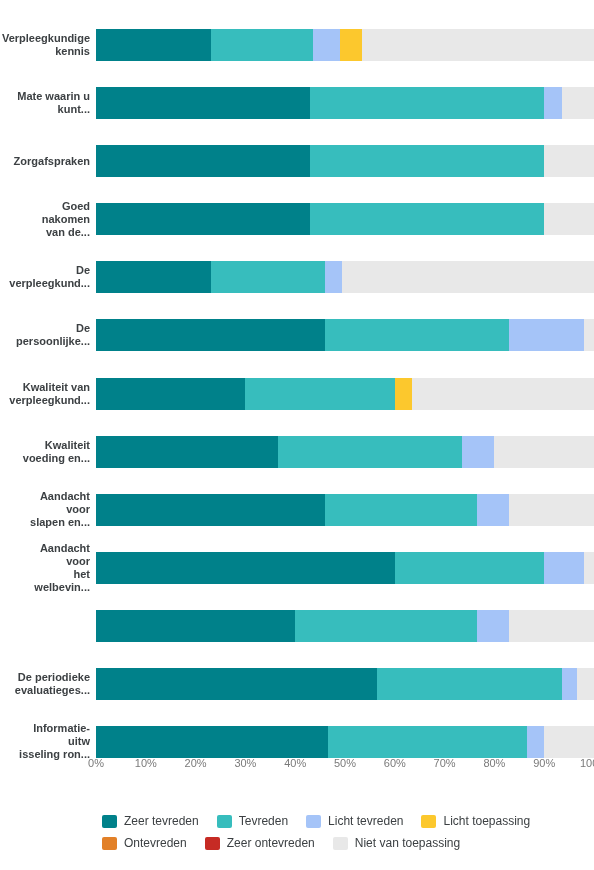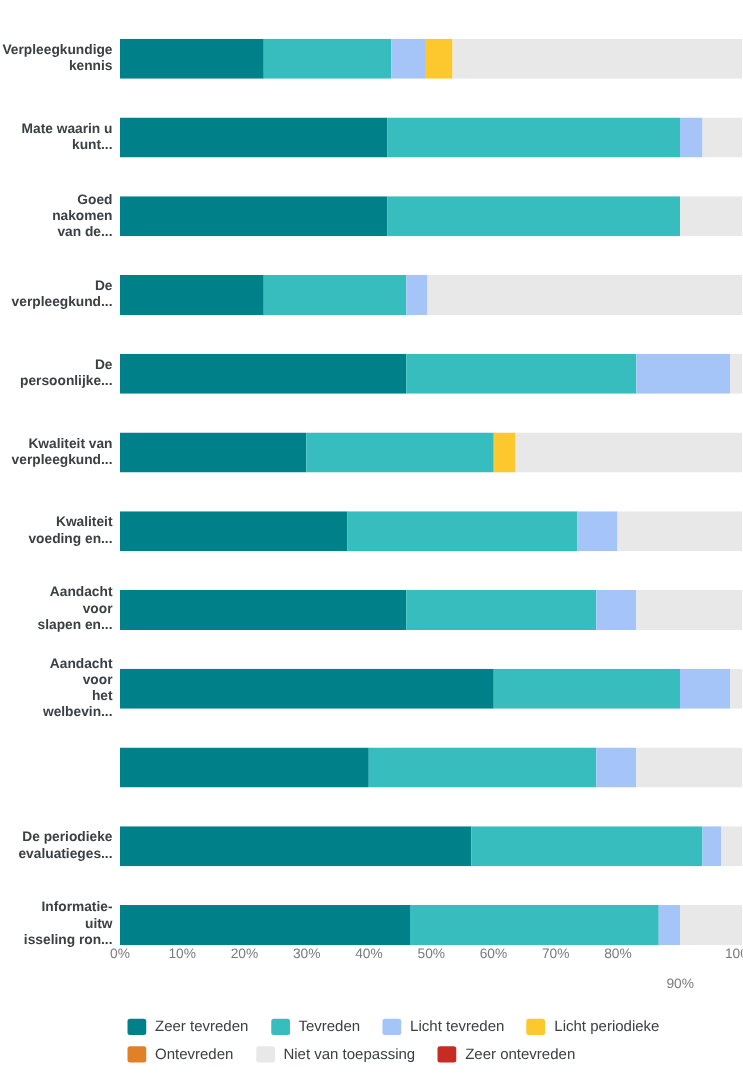--- a/index.html
+++ b/index.html
@@ -187,20 +187,30 @@
           <div class="row-track">
             <div class="bar">
               <div class="seg" style="width: 43%; background: rgb(0, 129, 138);"></div>
               <div class="seg" style="width: 47%; background: rgb(55, 189, 189);"></div>
               <div class="seg" style="width: 3.5%; background: rgb(165, 196, 248);"></div>
               <div class="seg" style="width: 6.5%; background: rgb(232, 232, 232);"></div>
             </div>
           </div>
         </div>
         <div class="row">
+          <div class="row-label">Zorgafspraken</div>
+          <div class="row-track">
+            <div class="bar">
+              <div class="seg" style="width: 43%; background: rgb(0, 129, 138);"></div>
+              <div class="seg" style="width: 47%; background: rgb(55, 189, 189);"></div>
+              <div class="seg" style="width: 10%; background: rgb(232, 232, 232);"></div>
+            </div>
+          </div>
+        </div>
+        <div class="row">
           <div class="row-label">Goed
 nakomen
 van de...</div>
           <div class="row-track">
             <div class="bar">
               <div class="seg" style="width: 43%; background: rgb(0, 129, 138);"></div>
               <div class="seg" style="width: 47%; background: rgb(55, 189, 189);"></div>
               <div class="seg" style="width: 10%; background: rgb(232, 232, 232);"></div>
             </div>
           </div>
@@ -322,49 +332,49 @@
   <div class="xaxis">
       <div class="xtick" style="left: 0%;">0%</div>
       <div class="xtick" style="left: 10%;">10%</div>
       <div class="xtick" style="left: 20%;">20%</div>
       <div class="xtick" style="left: 30%;">30%</div>
       <div class="xtick" style="left: 40%;">40%</div>
       <div class="xtick" style="left: 50%;">50%</div>
       <div class="xtick" style="left: 60%;">60%</div>
       <div class="xtick" style="left: 70%;">70%</div>
       <div class="xtick" style="left: 80%;">80%</div>
-      <div class="xtick" style="left: 90%; margin-top: 24px;">90%</div>
+      <div class="xtick" style="left: 90%;">90%</div>
       <div class="xtick" style="left: 100%;">100%</div>
     </div>
 
   <div class="legend">
       <div class="legend-item">
         <span class="legend-swatch" style="background: rgb(0, 129, 138);"></span>
         <span class="legend-label">Zeer tevreden</span>
       </div>
       <div class="legend-item">
         <span class="legend-swatch" style="background: rgb(55, 189, 189);"></span>
         <span class="legend-label">Tevreden</span>
       </div>
       <div class="legend-item">
         <span class="legend-swatch" style="background: rgb(165, 196, 248);"></span>
         <span class="legend-label">Licht tevreden</span>
       </div>
       <div class="legend-item">
         <span class="legend-swatch" style="background: rgb(252, 200, 45);"></span>
-        <span class="legend-label">Licht periodieke</span>
+        <span class="legend-label">Licht toepassing</span>
       </div>
       <div class="legend-row-break"></div>
       <div class="legend-item">
         <span class="legend-swatch" style="background: rgb(226, 128, 40);"></span>
         <span class="legend-label">Ontevreden</span>
       </div>
       <div class="legend-item">
+        <span class="legend-swatch" style="background: rgb(198, 43, 36);"></span>
+        <span class="legend-label">Zeer ontevreden</span>
+      </div>
+      <div class="legend-item">
         <span class="legend-swatch" style="background: rgb(232, 232, 232);"></span>
         <span class="legend-label">Niet van toepassing</span>
       </div>
-      <div class="legend-item">
-        <span class="legend-swatch" style="background: rgb(198, 43, 36);"></span>
-        <span class="legend-label">Zeer ontevreden</span>
-      </div>
     </div>
 
 </div>
 
 </body></html>

